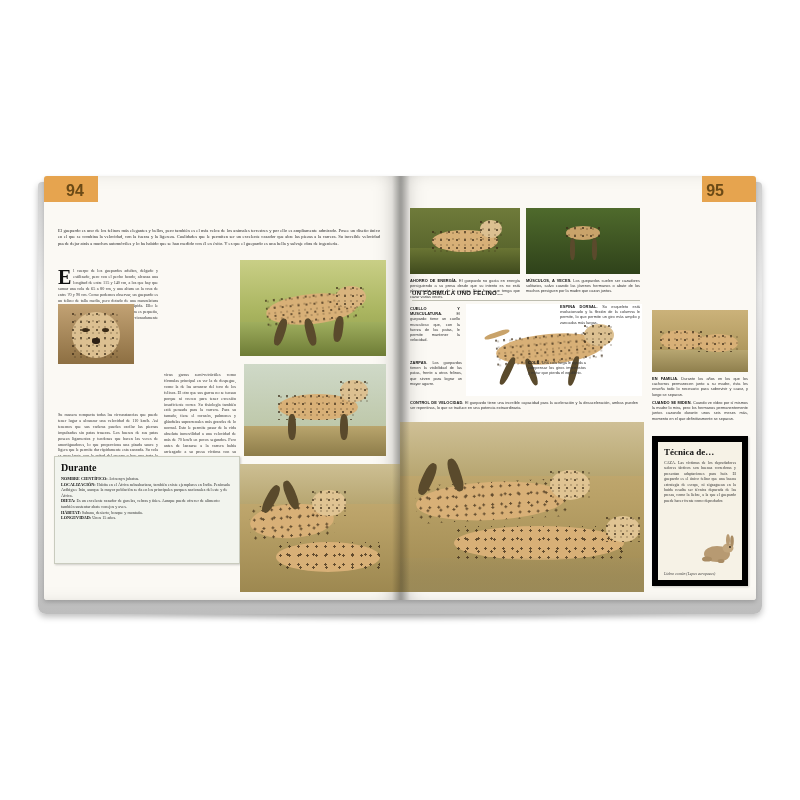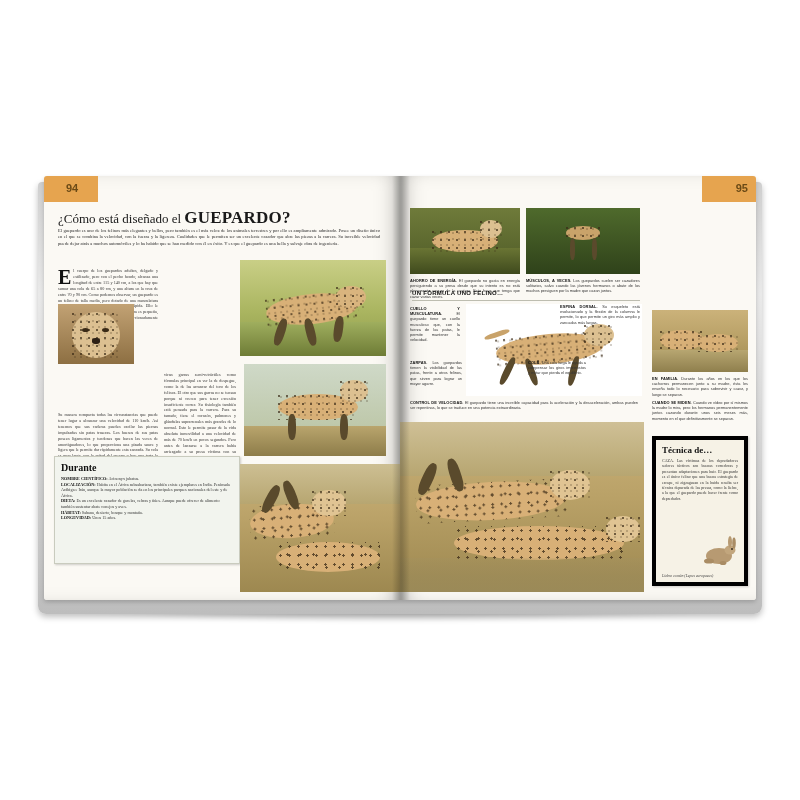--- a/index.html
+++ b/index.html
@@ -85,26 +85,26 @@
     width: 54px;
     height: 26px;
     background: #e6a44f;
   }
   .folio-tab.left  { left: 0; }
   .folio-tab.right { right: 0; }
   .folio-num {
     position: absolute;
     top: 6px;
     font-family: "Liberation Sans", sans-serif;
-    font-size: 11px;
+    font-size: 16px;
     font-weight: bold;
     color: #6b4a16;
   }
   .folio-num.left  { left: 22px; }
-  .folio-num.right { right: 8px; }
+  .folio-num.right { right: 32px; }
 
   .headline {
     position: absolute;
     left: 14px;
     top: 32px;
     width: 324px;
     font-family: "Liberation Serif", serif;
     font-size: 13px;
     color: #1a1a1a;
   }
@@ -224,21 +224,21 @@
   .factrow b { color: #111; }
 
   
   .techbox {
     position: absolute;
     left: 252px;
     top: 260px;
     width: 96px;
     height: 150px;
     background: #f6f2e6;
-    border: 4px solid #000000;
+    border: 6px solid #000000;
     box-shadow: 1px 1px 2px rgba(0,0,0,0.18);
     padding: 5px 6px;
     box-sizing: border-box;
   }
   .techbox h3 {
     margin: 0 0 3px 0;
     font-family: "Liberation Serif", serif;
     font-size: 9px;
     font-weight: bold;
     color: #111;
@@ -297,23 +297,20 @@
     <div class="book-shadow"></div>
     <div class="cover"></div>
 
     <div class="pages-block">
 
       <div class="page left">
 
         <div class="folio-tab left"></div>
         <div class="folio-num left">94</div>
 
-        <div class="headline">
-          <span>¿Cómo está diseñado el </span><span class="big">GUEPARDO?</span>
-        </div>
 
         <div class="lede">El guepardo es uno de los felinos más elegantes y bellos, pero también es el más veloz de los animales terrestres y por ello es ampliamente admirado. Posee un diseño único en el que se combina la velocidad, con la fuerza y la ligereza. Cualidades que le permiten ser un excelente cazador que abre las piezas a la carrera. Su increíble velocidad puede dejar atrás a muchos automóviles y lo ha habido que se han medido con él en éxito. Y es que el guepardo es una bella y salvaje obra de ingeniería.</div>
 
         <div class="bodycol" style="left:14px; top:92px; width:100px; height:140px;">
           <span class="dropcap">E</span><span>l cuerpo de los guepardos adultos, delgado y estilizado, pero con el pecho hondo, alcanza una longitud de entre 115 y 140 cm, a los que hay que sumar una cola de 65 a 80 cm, y una altura en la cruz de entre 70 y 90 cm. Como podemos observar, un guepardo es un felino de talla media, pero dotado de una musculatura especialmente preparada para la carrera rápida. Ello le convierte en un excelente velocista. Su cabeza es pequeña, el cuerpo delgado y las patas, desproporcionadamente largas.</span>
         </div>
 
         <div class="bodycol" style="left:14px; top:236px; width:100px; height:160px;">Su manera compacta todas las circunstancias que puede tener lugar a alcanzar una velocidad de 110 km/h. Así tenemos que sus caderas pueden oscilar las piernas impulsadas sin patas traseras. Los huesos de sus patas poseen ligamentos y tendones que hacen las veces de amortiguadores, lo que proporciona una pisada suave y ligera que le permite dar rápidamente esta zancada. Su cola es muy larga, con la mitad del cuerpo y hay una torta la cola le da estabilidad durante la carrera y además le ayuda a compensar los cambios de dirección tan bruscos que efectúa durante sus persecución. El elemento fundamental para mantener el equilibrio en un recorrido zigzagueante a tan alta velocidad. Además, es el único felino sin uñas retráctiles. Busca en realidad jamás</div>
 
         <div class="bodycol" style="left:120px; top:196px; width:72px; height:200px;">viran garras semi-retráctiles como fórmulas principal en ver la de despegue, como la de las arrancar del toro de los felinos. El otro que sus garras no se tensan porque ni crecen para tener excesión insuficiente correr. Su fisiología también está pensada para la carrera. Para su tamaño, tiene el corazón, pulmones y glándulas suprarrenales más grandes de lo normal. Esto le permite pasar de la vida absoluta inmovilidad a una velocidad de más de 70 km/h en pocos segundos. Pero antes de lanzarse a la carrera había arriesgado a su presa víctima con su extraordinaria vista. Luego se acerca sorteándola para, llegado el momento, iniciar el giro. En pocos segundos alcanza 80 km/h, si es necesario puede llegar a la velocidad punta de 110 km/h, aunque sólo la puede mantener durante otros segundos.</div>

